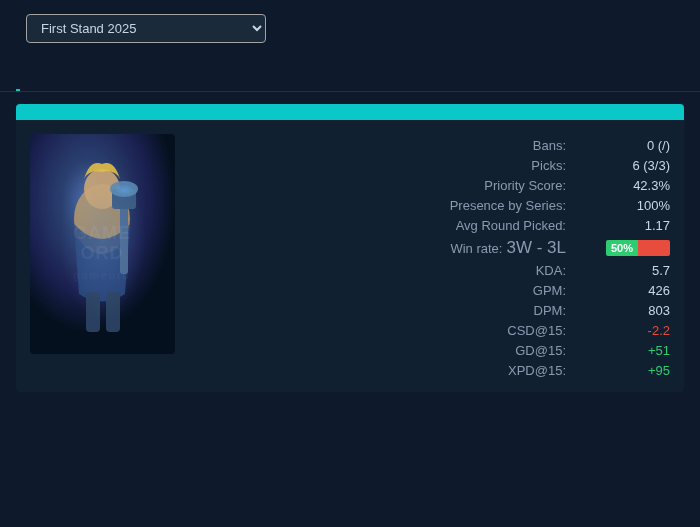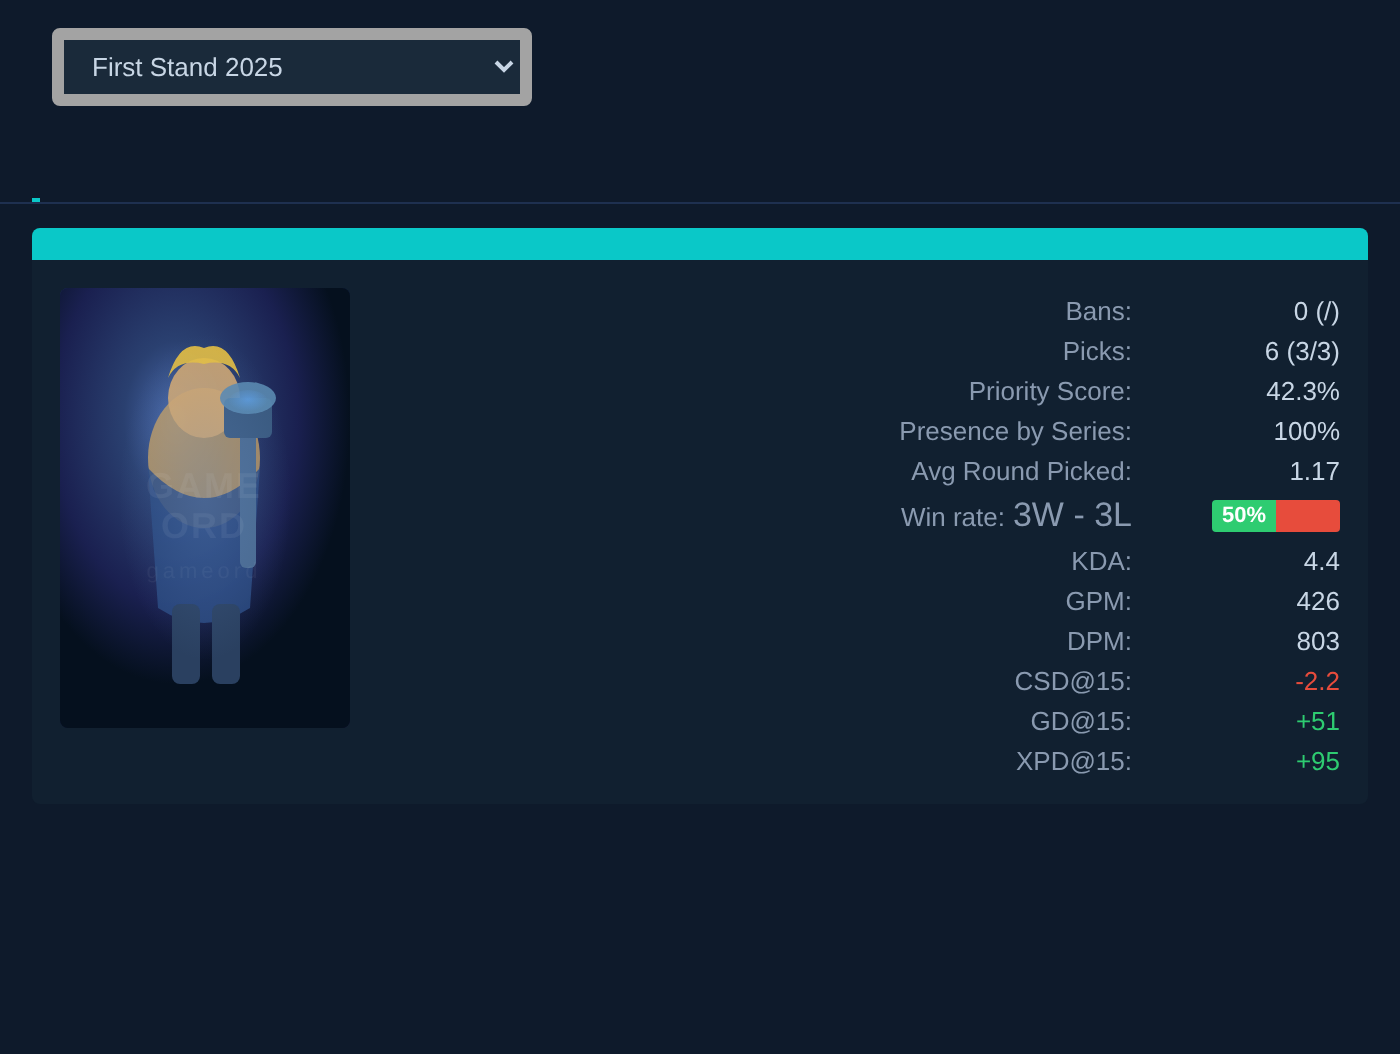--- a/index.html
+++ b/index.html
@@ -18,21 +18,21 @@
       align-items: center;
       gap: 10px;
     }
     .top-bar label {
       color: #c8d6e5;
       font-size: 14px;
     }
     .tournament-select {
       background-color: #1a2a3a;
       color: #c8d6e5;
-      border: 6px solid #a3a3a3;
+      border: 1px solid #a3a3a3;
       border-radius: 4px;
       padding: 5px 10px;
       font-size: 13px;
       width: 240px;
       cursor: pointer;
     }
     .role-bar {
       background-color: #0e1a2b;
       padding: 6px 16px 12px 16px;
       display: flex;
@@ -279,21 +279,21 @@
             <span class="wl-text">3W - 3L</span>
             <div class="winrate-container">
               <div class="winrate-bar">
                 <div class="winrate-green" style="width: 50%;">50%</div>
                 <div class="winrate-red"></div>
               </div>
             </div>
           </div>
           <div class="stat-row">
             <span class="stat-label">KDA:</span>
-            <span class="stat-value">4.4</span>
+            <span class="stat-value">5.7</span>
           </div>
           <div class="stat-row">
             <span class="stat-label">GPM:</span>
             <span class="stat-value">426</span>
           </div>
           <div class="stat-row">
             <span class="stat-label">DPM:</span>
             <span class="stat-value">803</span>
           </div>
           <div class="stat-row">

